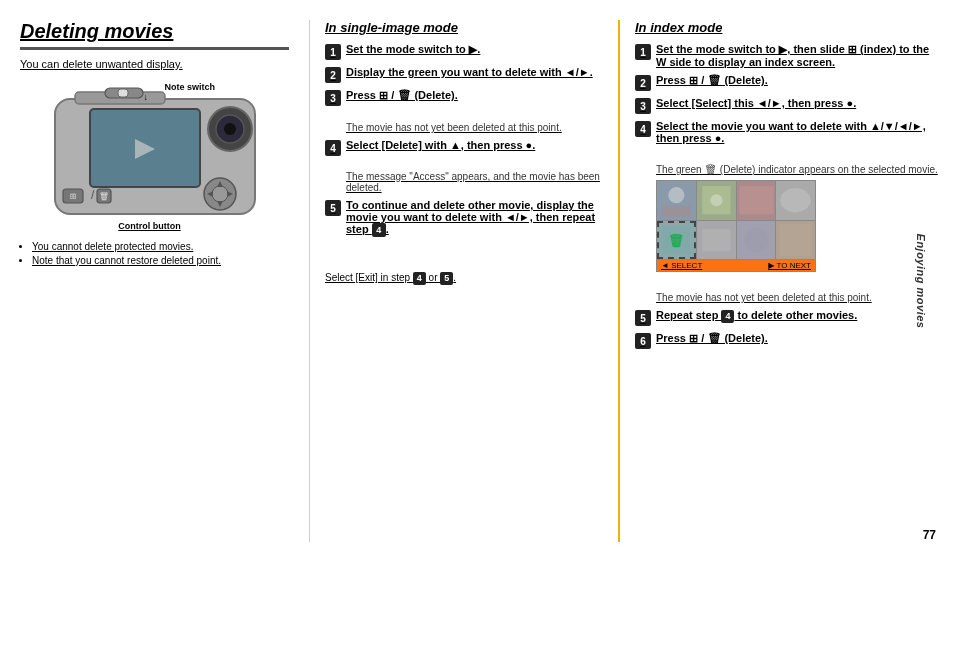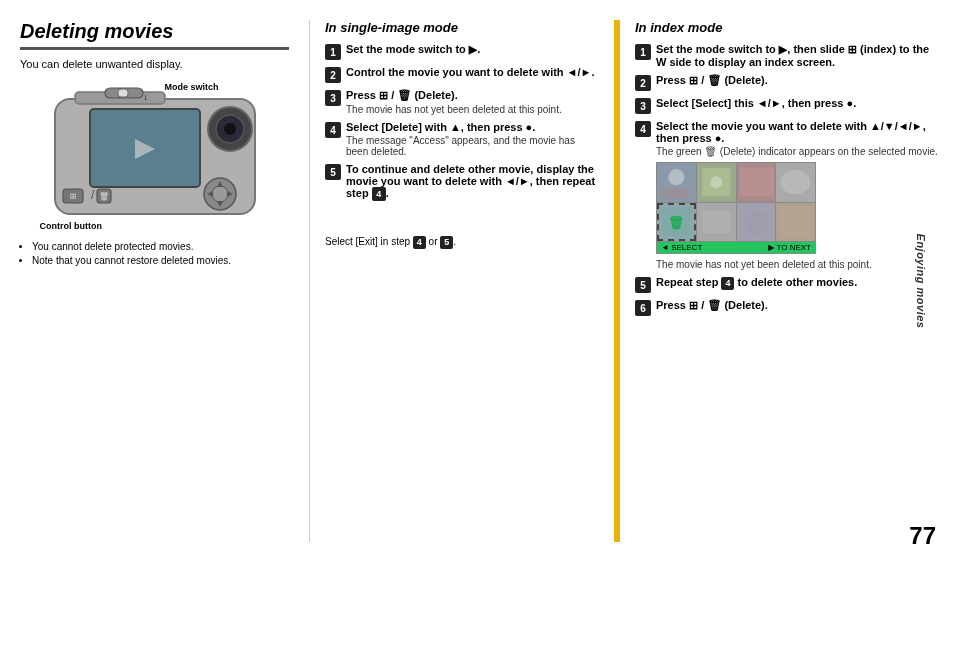--- a/index.html
+++ b/index.html
@@ -13,20 +13,21 @@
       position: relative;
     }
 
     .page-container {
       width: 954px;
       height: 562px;
       display: flex;
       flex-direction: row;
       padding: 20px 15px 20px 20px;
       position: relative;
+      text-decoration: underline;
     }
 
     
     .left-col {
       width: 290px;
       flex-shrink: 0;
       padding-right: 20px;
       border-right: 1px solid #ccc;
     }
 
@@ -60,21 +61,21 @@
       font-size: 10px;
       margin-left: 12px;
       margin-bottom: 3px;
     }
 
     
     .middle-col {
       width: 310px;
       flex-shrink: 0;
       padding: 0 15px;
-      border-right: 6px solid #eab308;
+      border-right: 2px solid #eab308;
     }
 
     
     .right-col {
       flex: 1;
       padding-left: 15px;
       position: relative;
     }
 
     
@@ -137,21 +138,21 @@
 
     .step-text {
       font-size: 11px;
       font-weight: bold;
     }
 
     .step-sub {
       font-size: 10px;
       font-weight: normal;
       color: #333;
-      margin-top: 2px;
+      margin-top: 20px;
     }
 
     .cancel-section {
       margin-top: 10px;
       margin-bottom: 4px;
     }
 
     .cancel-title {
       font-size: 12px;
       font-weight: bold;
@@ -173,21 +174,21 @@
 </head>
 <body>
 
 <div class="page-container">
 
   <div class="left-col">
     <div class="section-title">Deleting movies</div>
     <p class="intro-text">You can delete unwanted display.</p>
 
     <div class="camera-svg-container" style="position:relative; width:230px; margin:0 auto;">
-      <div class="mode-switch-label" style="position:absolute; top:-2px; left:85px; font-size:9px; font-weight:bold;">Mode switch</div>
+      <div class="mode-switch-label" style="position:absolute; top:-2px; left:85px; font-size:9px; font-weight:bold;">Note switch</div>
 
       <div style="position:absolute; top:8px; left:104px; font-size:9px;">↓</div>
 
       <svg width="220" height="145" viewBox="0 0 220 145" style="margin-top:14px; display:block; margin-left:auto; margin-right:auto;">
 
         <rect x="10" y="15" width="200" height="115" rx="15" ry="15" fill="#b0b0b0" stroke="#777" stroke-width="2"></rect>
 
         <rect x="30" y="8" width="90" height="12" rx="4" fill="#999" stroke="#777" stroke-width="1.5"></rect>
 
         <rect x="60" y="4" width="38" height="10" rx="5" fill="#888" stroke="#555" stroke-width="1.2"></rect>
@@ -209,46 +210,46 @@
         <polygon points="162,110 168,107 168,113" fill="#555"></polygon>
         <polygon points="188,110 182,107 182,113" fill="#555"></polygon>
 
         <rect x="18" y="105" width="20" height="14" rx="3" fill="#777" stroke="#555" stroke-width="1.2"></rect>
         <text x="28" y="115" font-size="8" text-anchor="middle" fill="#ddd">⊞</text>
         <text x="46" y="115" font-size="12" fill="#555">/</text>
         <rect x="52" y="105" width="14" height="14" rx="3" fill="#777" stroke="#555" stroke-width="1.2"></rect>
         <text x="59" y="115" font-size="8" text-anchor="middle" fill="#ddd">🗑</text>
       </svg>
 
-      <div style="font-size:9px; font-weight:bold; text-align:left; padding-right:10px; margin-top:-8px;">Control button</div>
+      <div style="font-size:9px; font-weight:bold; text-align:center; padding-right:10px; margin-top:-8px;">Control button</div>
     </div>
 
     <ul class="bullet-notes">
       <li>You cannot delete protected movies.</li>
-      <li>Note that you cannot restore deleted movies.</li>
+      <li>Note that you cannot restore deleted point.</li>
     </ul>
   </div>
 
   <div class="middle-col">
     <div class="section-header">In single-image mode</div>
 
     <div class="step">
       <div class="step-num">1</div>
       <div class="step-content">
         <div class="step-text">
           Set the mode switch to ▶.
         </div>
       </div>
     </div>
 
     <div class="step">
       <div class="step-num">2</div>
       <div class="step-content">
         <div class="step-text">
-          Control the movie you want to delete with ◄/►.
+          Display the green you want to delete with ◄/►.
         </div>
       </div>
     </div>
 
     <div class="step">
       <div class="step-num">3</div>
       <div class="step-content">
         <div class="step-text">Press ⊞ / 🗑 (Delete).</div>
         <div class="step-sub">The movie has not yet been deleted at this point.</div>
       </div>
@@ -343,21 +344,21 @@
               <svg width="100%" height="100%" viewBox="0 0 38 38">
                   <circle cx="19" cy="19" r="12" fill="#99a" opacity="0.4"></circle>
                 </svg>
             </div>
             <div style="background:#b0a090; overflow:hidden;">
               <svg width="100%" height="100%" viewBox="0 0 38 38">
                   <rect x="3" y="3" width="32" height="32" fill="#ba9" opacity="0.4"></rect>
                 </svg>
             </div>
           </div>
-          <div style="width:160px; background:#22c55e; border:1px solid #888; border-top:none; display:flex; justify-content:space-between; padding:1px 4px; font-size:8px;">
+          <div style="width:160px; background:#f97316; border:1px solid #888; border-top:none; display:flex; justify-content:space-between; padding:1px 4px; font-size:8px;">
             <span>◄ SELECT</span>
             <span>▶ TO NEXT</span>
           </div>
         </div>
 
         <div class="step-sub">The movie has not yet been deleted at this point.</div>
       </div>
     </div>
 
     <div class="step">
@@ -370,15 +371,15 @@
     <div class="step">
       <div class="step-num">6</div>
       <div class="step-content">
         <div class="step-text">Press ⊞ / 🗑 (Delete).</div>
       </div>
     </div>
 
     <div class="sidebar-label" style="position:absolute; right:-30px; top:50%; transform:translateY(-50%) rotate(90deg); font-size:11px; font-style:italic; font-weight:bold; white-space:nowrap; color:#333;">Enjoying movies</div>
   </div>
 
-  <div class="page-number" style="position:absolute; bottom:12px; right:18px; font-size:24px; font-weight:bold;">77</div>
+  <div class="page-number" style="position:absolute; bottom:20px; right:18px; font-size:12px; font-weight:bold;">77</div>
 
 </div>
 
 </body></html>

